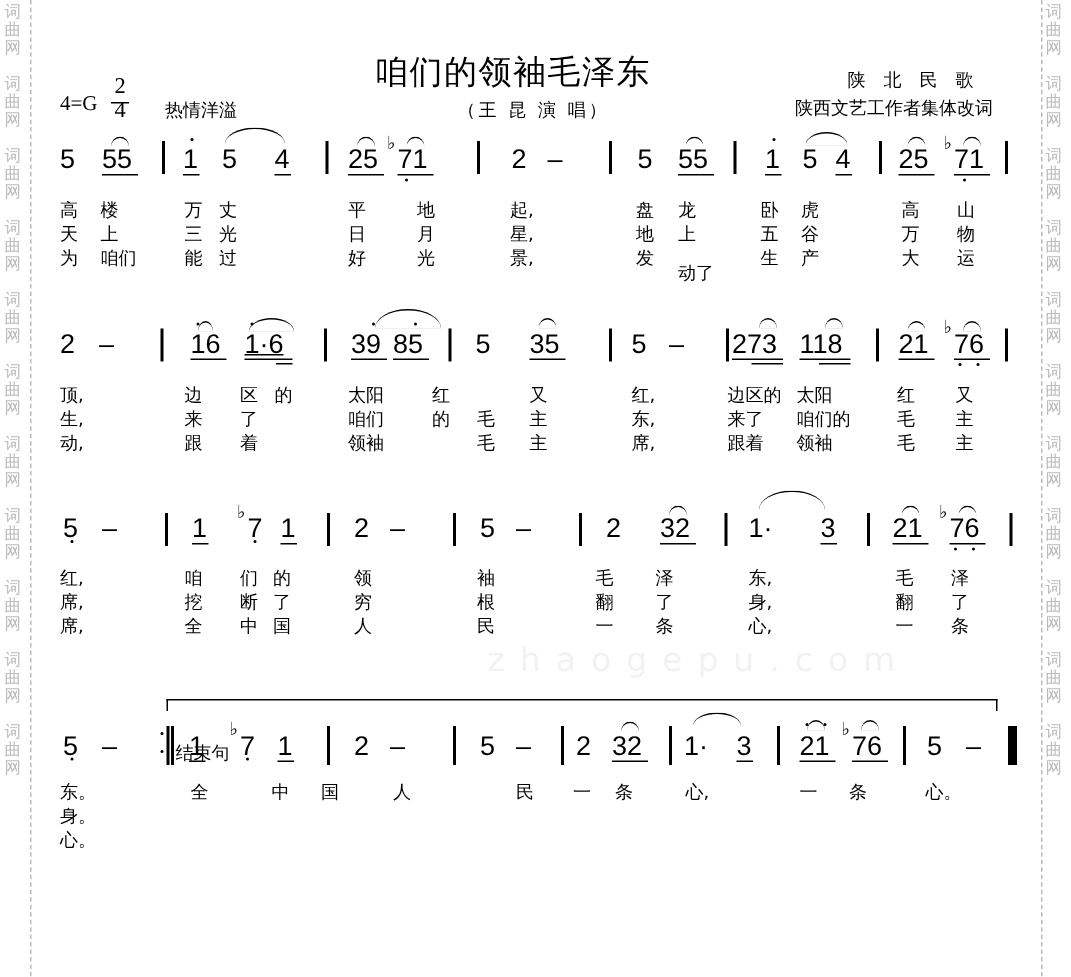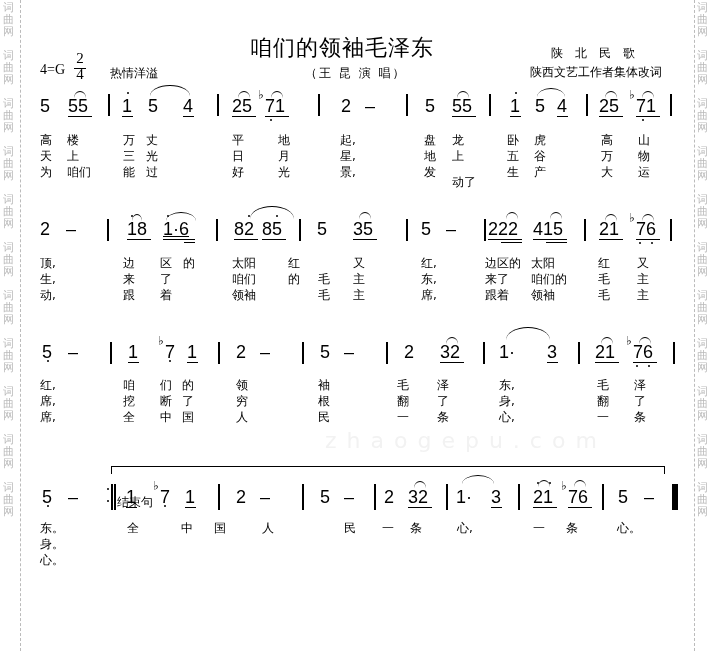--- a/index.html
+++ b/index.html
@@ -98,21 +98,21 @@
 
 <div class="center-wm" style="left:325px;top:428px;">zhaogepu.com</div>
 
 <div class="abs title" style="left:250px;top:33px;">咱们的领袖毛泽东</div>
 <div class="abs" style="left:40px;top:62px;font-size:14px;font-family:'Liberation Serif',serif;">4=G</div>
 <div class="abs" style="left:74px;top:50px;font-size:15px;font-family:'Liberation Serif',serif;text-align:center;width:12px;">2</div>
 <div class="ul" style="left:74px;top:68px;width:12px;"></div>
 <div class="abs" style="left:74px;top:66px;font-size:15px;font-family:'Liberation Serif',serif;text-align:center;width:12px;">4</div>
 <div class="abs small" style="left:110px;top:65px;">热情洋溢</div>
 <div class="abs small" style="left:305px;top:65px;letter-spacing:2px;">（王 昆 演 唱）</div>
-<div class="abs small" style="left:530px;top:45px;padding-left:21px;">陕　北　民　歌</div>
+<div class="abs small" style="left:544px;top:45px;padding-left:21px;">陕　北　民　歌</div>
 <div class="abs small" style="left:530px;top:64px;">陕西文艺工作者集体改词</div>
 
 <div id="score">
     <div class="abs note" style="left:40px;top:96px;">5</div>
     <div class="abs note" style="left:68px;top:96px;">55</div>
     <div class="ul" style="left:68px;top:116px;width:24px;"></div>
     <div class="arc" style="left:74px;top:91px;width:12px;height:6px;"></div>
     <div class="bar" style="left:108px;top:94px;height:22px;"></div>
     <div class="abs note" style="left:122px;top:96px;">1</div>
     <div class="dot" style="left:127px;top:92px;"></div>
@@ -191,51 +191,51 @@
     <div class="abs lyric" style="left:340px;top:165px;">景,</div>
     <div class="abs lyric" style="left:424px;top:165px;">发</div>
     <div class="abs lyric" style="left:452px;top:175px;">动了</div>
     <div class="abs lyric" style="left:507px;top:165px;">生</div>
     <div class="abs lyric" style="left:534px;top:165px;">产</div>
     <div class="abs lyric" style="left:601px;top:165px;">大</div>
     <div class="abs lyric" style="left:638px;top:165px;">运</div>
     <div class="abs note" style="left:40px;top:219px;">2</div>
     <div class="abs note" style="left:66px;top:219px;">–</div>
     <div class="bar" style="left:107px;top:219px;height:22px;"></div>
-    <div class="abs note" style="left:127px;top:219px;">18</div>
+    <div class="abs note" style="left:127px;top:219px;">16</div>
     <div class="dot" style="left:131px;top:215px;"></div>
     <div class="ul" style="left:127px;top:239px;width:24px;"></div>
     <div class="arc" style="left:132px;top:214px;width:10px;height:6px;"></div>
     <div class="abs note" style="left:163px;top:219px;text-decoration:underline;">1·6</div>
     <div class="dot" style="left:167px;top:215px;"></div>
     <div class="ul" style="left:163px;top:239px;width:32px;"></div>
     <div class="ul" style="left:184px;top:242px;width:11px;"></div>
     <div class="arc" style="left:166px;top:212px;width:30px;height:8px;"></div>
     <div class="bar" style="left:216px;top:219px;height:22px;"></div>
-    <div class="abs note" style="left:234px;top:219px;">82</div>
+    <div class="abs note" style="left:234px;top:219px;">39</div>
     <div class="dot" style="left:248px;top:215px;"></div>
     <div class="ul" style="left:234px;top:239px;width:24px;"></div>
     <div class="abs note" style="left:262px;top:219px;">85</div>
     <div class="dot" style="left:276px;top:215px;"></div>
     <div class="ul" style="left:262px;top:239px;width:24px;"></div>
     <div class="arc" style="left:250px;top:206px;width:44px;height:12px;"></div>
     <div class="bar" style="left:299px;top:219px;height:22px;"></div>
     <div class="abs note" style="left:317px;top:219px;">5</div>
     <div class="abs note" style="left:353px;top:219px;">35</div>
     <div class="ul" style="left:353px;top:239px;width:24px;"></div>
     <div class="arc" style="left:359px;top:212px;width:12px;height:6px;"></div>
     <div class="bar" style="left:406px;top:219px;height:22px;"></div>
     <div class="abs note" style="left:421px;top:219px;">5</div>
     <div class="abs note" style="left:446px;top:219px;">–</div>
     <div class="bar" style="left:484px;top:219px;height:22px;"></div>
-    <div class="abs note" style="left:488px;top:219px;">222</div>
+    <div class="abs note" style="left:488px;top:219px;">273</div>
     <div class="ul" style="left:488px;top:239px;width:34px;"></div>
     <div class="ul" style="left:501px;top:242px;width:21px;"></div>
     <div class="arc" style="left:506px;top:212px;width:12px;height:6px;"></div>
-    <div class="abs note" style="left:533px;top:219px;">415</div>
+    <div class="abs note" style="left:533px;top:219px;">118</div>
     <div class="ul" style="left:533px;top:239px;width:34px;"></div>
     <div class="ul" style="left:546px;top:242px;width:21px;"></div>
     <div class="arc" style="left:550px;top:212px;width:12px;height:6px;"></div>
     <div class="bar" style="left:584px;top:219px;height:22px;"></div>
     <div class="abs note" style="left:599px;top:219px;">21</div>
     <div class="ul" style="left:599px;top:239px;width:24px;"></div>
     <div class="arc" style="left:605px;top:214px;width:12px;height:6px;"></div>
     <div class="flat" style="left:629px;top:211px;">♭</div>
     <div class="abs note" style="left:636px;top:219px;">76</div>
     <div class="ul" style="left:636px;top:239px;width:24px;"></div>

